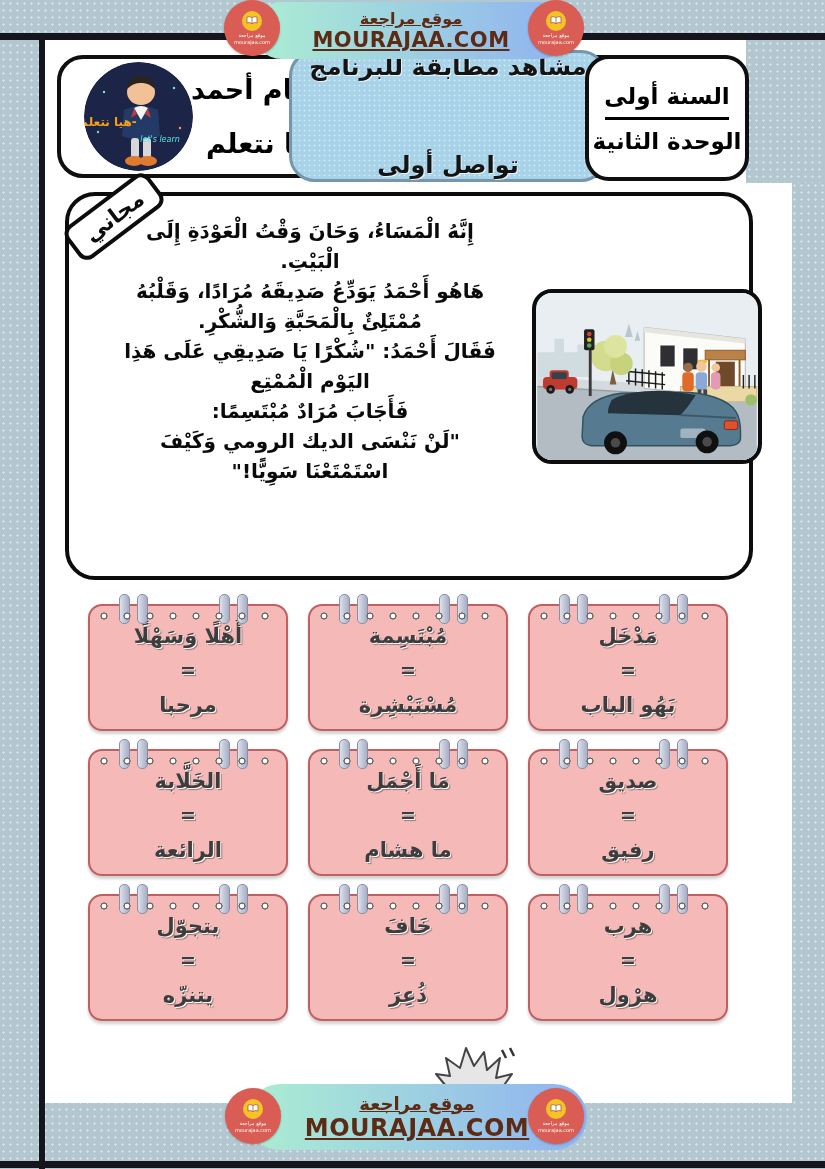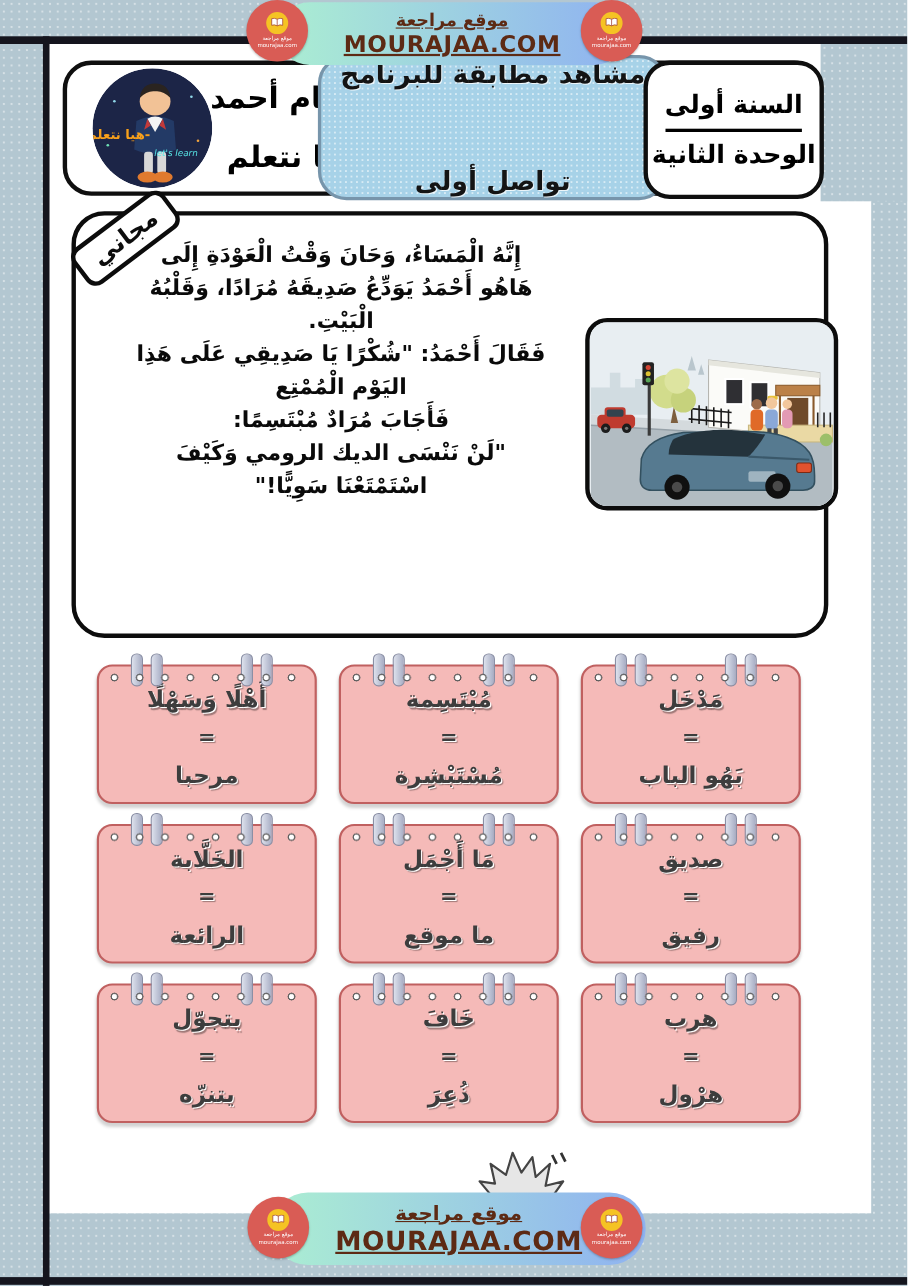--- a/index.html
+++ b/index.html
@@ -209,22 +209,23 @@
     </div>
   </div>
 
   <div class="stamp">
     <span>مجاني</span>
   </div>
 
   <div class="story-box">
     <div class="story-text">
       <div>إِنَّهُ الْمَسَاءُ، وَحَانَ وَقْتُ الْعَوْدَةِ إِلَى</div>
+      <div>الْبَيْتِ.</div>
       <div>هَاهُو أَحْمَدُ يَوَدِّعُ صَدِيقَهُ مُرَادًا، وَقَلْبُهُ</div>
-      <div>الْبَيْتِ.</div>
+      <div>مُمْتَلِئٌ بِالْمَحَبَّةِ وَالشُّكْرِ.</div>
       <div>فَقَالَ أَحْمَدُ: "شُكْرًا يَا صَدِيقِي عَلَى هَذِا</div>
       <div>اليَوْم الْمُمْتِع</div>
       <div>فَأَجَابَ مُرَادٌ مُبْتَسِمًا:</div>
       <div>"لَنْ نَنْسَى الديك الرومي  وَكَيْفَ</div>
       <div>اسْتَمْتَعْنَا سَوِيًّا!"</div>
     </div>
 
     <div class="scene">
       <svg viewBox="0 0 230 175">
         <rect x="0" y="0" width="230" height="175" fill="#e8eef2"></rect>
@@ -343,21 +344,21 @@
     </div>
 
     <div class="card">
       <span class="clip c1"></span>
         <span class="clip c2"></span>
       <span class="clip c3"></span>
         <span class="clip c4"></span>
       <div class="holes"></div>
       <div class="w">مَا أَجْمَل</div>
       <div class="eq">=</div>
-      <div class="s">ما موقع</div>
+      <div class="s">ما هشام</div>
     </div>
 
     <div class="card">
       <span class="clip c1"></span>
         <span class="clip c2"></span>
       <span class="clip c3"></span>
         <span class="clip c4"></span>
       <div class="holes"></div>
       <div class="w">الخَلَّابة</div>
       <div class="eq">=</div>

